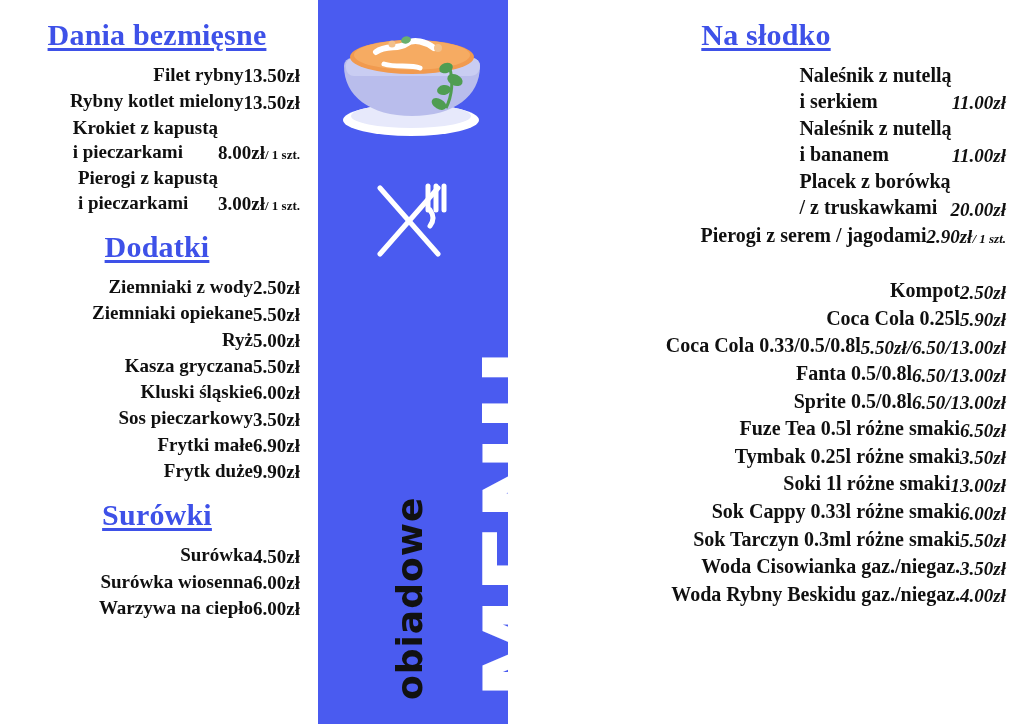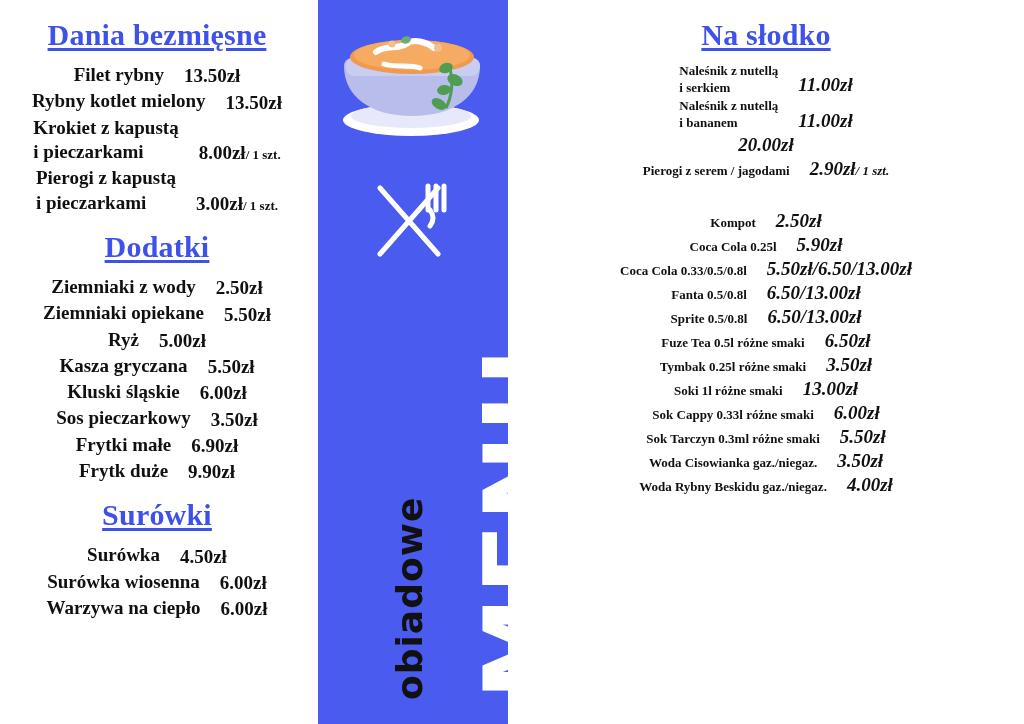--- a/index.html
+++ b/index.html
@@ -87,22 +87,22 @@
     text-decoration: underline;
     text-underline-offset: 3px;
     letter-spacing: 0.2px;
   }
 
   .items { margin: 0; padding: 0; list-style: none; }
 
   .item {
     display: flex;
     align-items: flex-end;
-    justify-content: center;
-    gap: 20px;
+    justify-content: flex-end;
+    gap: 0;
     padding: 1px 0;
   }
   .item .nm {
     font-weight: bold;
     font-size: 19px;
     color: #101010;
     line-height: 1.28;
     white-space: pre-line;
   }
   .item .pr {
@@ -116,21 +116,21 @@
     font-weight: bold;
     font-size: 13px;
   }
 
   
   .col-left .section-title { font-size: 30px; }
   .col-left .item .nm { font-size: 19px; }
   .col-left .item .pr { font-size: 19px; }
 
   
-  .col-right .item .nm { font-size: 13px; }
+  .col-right .item .nm { font-size: 20px; }
   .col-right .item .pr { font-size: 19px; font-style: italic; }
   .sp-10 { height: 10px; }
   .sp-14 { height: 14px; }
   .sp-18 { height: 18px; }
 </style>
 </head>
 <body>
 
 <div id="page">
 
@@ -270,20 +270,22 @@
         <span class="nm">Naleśnik z nutellą
 i serkiem</span>
         <span class="pr"><span>11.00zł</span><span class="unit"></span></span>
       </li>
       <li class="item">
         <span class="nm">Naleśnik z nutellą
 i bananem</span>
         <span class="pr"><span>11.00zł</span><span class="unit"></span></span>
       </li>
       <li class="item">
+        <span class="nm">Placek z borówką
+/ z truskawkami</span>
         <span class="pr"><span>20.00zł</span><span class="unit"></span></span>
       </li>
       <li class="item">
         <span class="nm">Pierogi z serem / jagodami</span>
         <span class="pr"><span>2.90zł</span><span class="unit">/ 1 szt.</span></span>
       </li>
     </ul>
 
     <div class="sp-18"></div>
     <div class="sp-10"></div>

